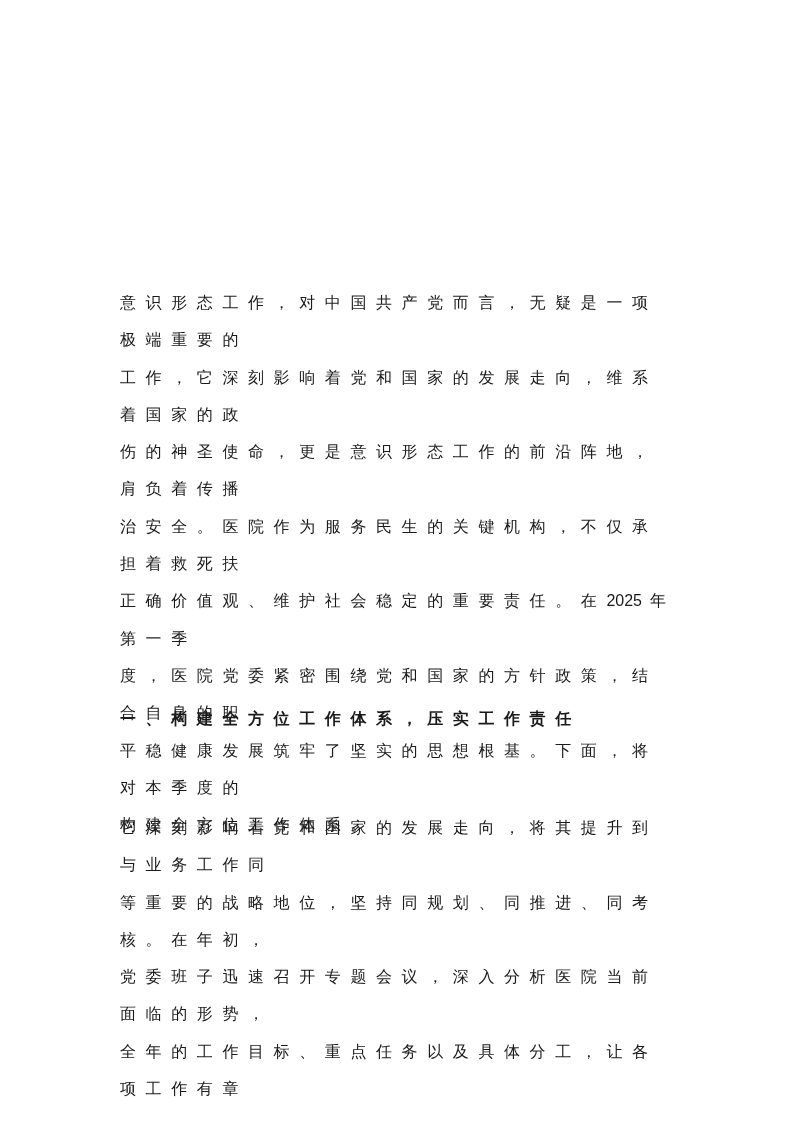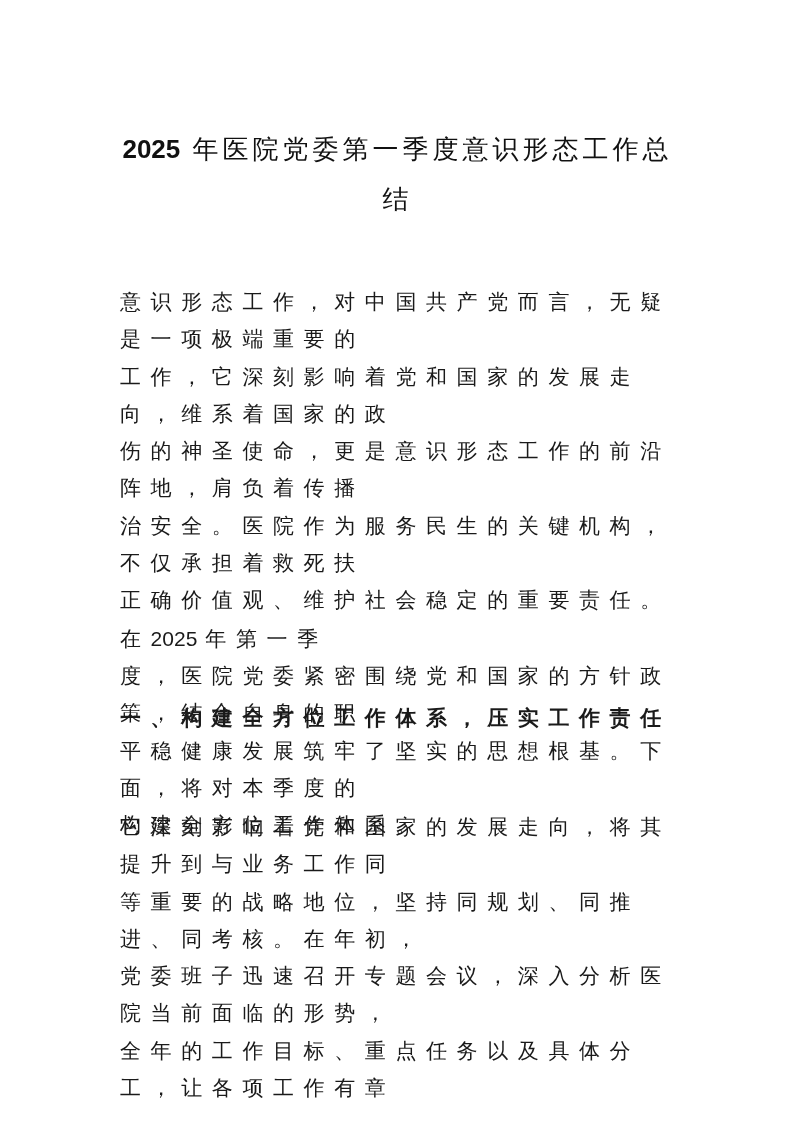--- a/index.html
+++ b/index.html
@@ -35,21 +35,21 @@
   }
   .title .year {
     font-family: "Liberation Sans", sans-serif;
     font-weight: bold;
     letter-spacing: 0;
   }
   .body-text {
     position: absolute;
     left: 120px;
     width: 556px;
-    font-size: 21px;
+    font-size: 16px;
     line-height: 37.3px;
     letter-spacing: 9.6px;
     color: #1a1a1a;
     margin: 0;
     word-break: break-all;
   }
   .body-text .num {
     font-family: "Liberation Sans", sans-serif;
     letter-spacing: 0;
     margin-right: 8px;
@@ -57,24 +57,20 @@
   #para1 { top: 284px; }
   #heading1 { top: 700px; font-weight: bold; }
   #para2 { top: 810px; top: 809px; }
   #para2 { top: 809px; }
 </style>
 </head>
 <body>
 
 <div class="page">
 
-  <div class="title">
-    <span class="year">2025</span>
-    <span>年医院党委第一季度意识形态工作总结</span>
-  </div>
 
   <div class="body-text" id="para1">
     <div>意识形态工作，对中国共产党而言，无疑是一项极端重要的</div>
     <div>工作，它深刻影响着党和国家的发展走向，维系着国家的政</div>
     <div>伤的神圣使命，更是意识形态工作的前沿阵地，肩负着传播</div>
     <div>治安全。医院作为服务民生的关键机构，不仅承担着救死扶</div>
     <div><span>正确价值观、维护社会稳定的重要责任。在</span><span class="num">2025</span><span>年第一季</span></div>
     <div>度，医院党委紧密围绕党和国家的方针政策，结合自身的职</div>
     <div>平稳健康发展筑牢了坚实的思想根基。下面，将对本季度的</div>
     <div>构建全方位工作体系。</div>

